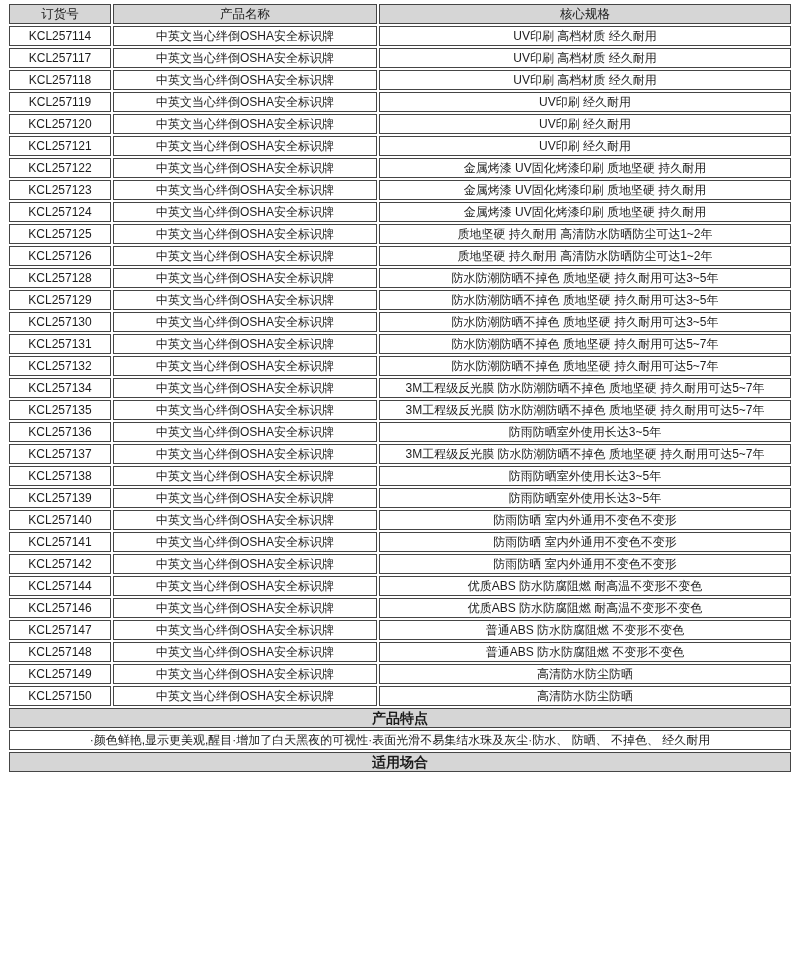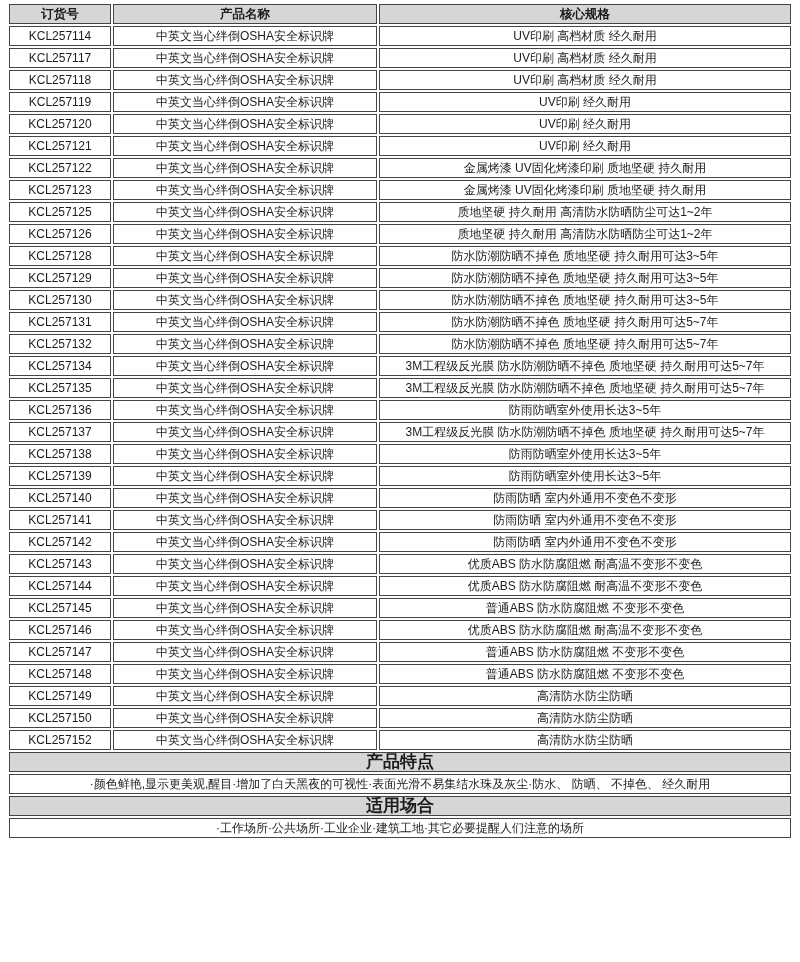--- a/index.html
+++ b/index.html
@@ -27,27 +27,27 @@
     vertical-align:middle;
     font-size:12px;
     height:18px;
     line-height:18px;
     padding:0 3px;
     overflow:hidden;
     white-space:nowrap;
   }
   th{
     background:var(--header-bg);
-    font-weight:bold;
+    font-weight:normal;
     font-size:12.5px;
   }
   tr.section-header td{
     background:var(--header-bg);
     font-weight:bold;
-    font-size:17px;
+    font-size:14px;
   }
   col.c-order{width:102px;}
   col.c-name{width:264px;}
   col.c-spec{width:412px;}
 </style>
 </head>
 <body>
 
 <table>
   <colgroup>
@@ -97,20 +97,25 @@
     <td>KCL257122</td>
     <td>中英文当心绊倒OSHA安全标识牌</td>
     <td>金属烤漆 UV固化烤漆印刷 质地坚硬 持久耐用</td>
   </tr>
       <tr>
     <td>KCL257123</td>
     <td>中英文当心绊倒OSHA安全标识牌</td>
     <td>金属烤漆 UV固化烤漆印刷 质地坚硬 持久耐用</td>
   </tr>
       <tr>
+    <td>KCL257124</td>
+    <td>中英文当心绊倒OSHA安全标识牌</td>
+    <td>金属烤漆 UV固化烤漆印刷 质地坚硬 持久耐用</td>
+  </tr>
+      <tr>
     <td>KCL257125</td>
     <td>中英文当心绊倒OSHA安全标识牌</td>
     <td>质地坚硬 持久耐用 高清防水防晒防尘可达1~2年</td>
   </tr>
       <tr>
     <td>KCL257126</td>
     <td>中英文当心绊倒OSHA安全标识牌</td>
     <td>质地坚硬 持久耐用 高清防水防晒防尘可达1~2年</td>
   </tr>
       <tr>
@@ -177,72 +182,54 @@
     <td>KCL257141</td>
     <td>中英文当心绊倒OSHA安全标识牌</td>
     <td>防雨防晒 室内外通用不变色不变形</td>
   </tr>
       <tr>
     <td>KCL257142</td>
     <td>中英文当心绊倒OSHA安全标识牌</td>
     <td>防雨防晒 室内外通用不变色不变形</td>
   </tr>
       <tr>
-    <td>KCL257143</td>
+    <td>KCL257144</td>
     <td>中英文当心绊倒OSHA安全标识牌</td>
     <td>优质ABS 防水防腐阻燃 耐高温不变形不变色</td>
   </tr>
       <tr>
-    <td>KCL257144</td>
+    <td>KCL257146</td>
     <td>中英文当心绊倒OSHA安全标识牌</td>
     <td>优质ABS 防水防腐阻燃 耐高温不变形不变色</td>
   </tr>
       <tr>
-    <td>KCL257145</td>
+    <td>KCL257147</td>
     <td>中英文当心绊倒OSHA安全标识牌</td>
     <td>普通ABS 防水防腐阻燃 不变形不变色</td>
   </tr>
       <tr>
-    <td>KCL257146</td>
-    <td>中英文当心绊倒OSHA安全标识牌</td>
-    <td>优质ABS 防水防腐阻燃 耐高温不变形不变色</td>
-  </tr>
-      <tr>
-    <td>KCL257147</td>
+    <td>KCL257148</td>
     <td>中英文当心绊倒OSHA安全标识牌</td>
     <td>普通ABS 防水防腐阻燃 不变形不变色</td>
   </tr>
       <tr>
-    <td>KCL257148</td>
-    <td>中英文当心绊倒OSHA安全标识牌</td>
-    <td>普通ABS 防水防腐阻燃 不变形不变色</td>
-  </tr>
-      <tr>
     <td>KCL257149</td>
     <td>中英文当心绊倒OSHA安全标识牌</td>
     <td>高清防水防尘防晒</td>
   </tr>
       <tr>
     <td>KCL257150</td>
-    <td>中英文当心绊倒OSHA安全标识牌</td>
-    <td>高清防水防尘防晒</td>
-  </tr>
-      <tr>
-    <td>KCL257152</td>
     <td>中英文当心绊倒OSHA安全标识牌</td>
     <td>高清防水防尘防晒</td>
   </tr>
     </tbody>
   <tbody>
     <tr class="section-header">
       <td colspan="3">产品特点</td>
     </tr>
     <tr>
       <td colspan="3">·颜色鲜艳,显示更美观,醒目·增加了白天黑夜的可视性·表面光滑不易集结水珠及灰尘·防水、 防晒、 不掉色、 经久耐用</td>
     </tr>
     <tr class="section-header">
       <td colspan="3">适用场合</td>
     </tr>
-    <tr>
-      <td colspan="3">·工作场所·公共场所·工业企业·建筑工地·其它必要提醒人们注意的场所</td>
-    </tr>
   </tbody>
 </table>
 
 </body></html>

